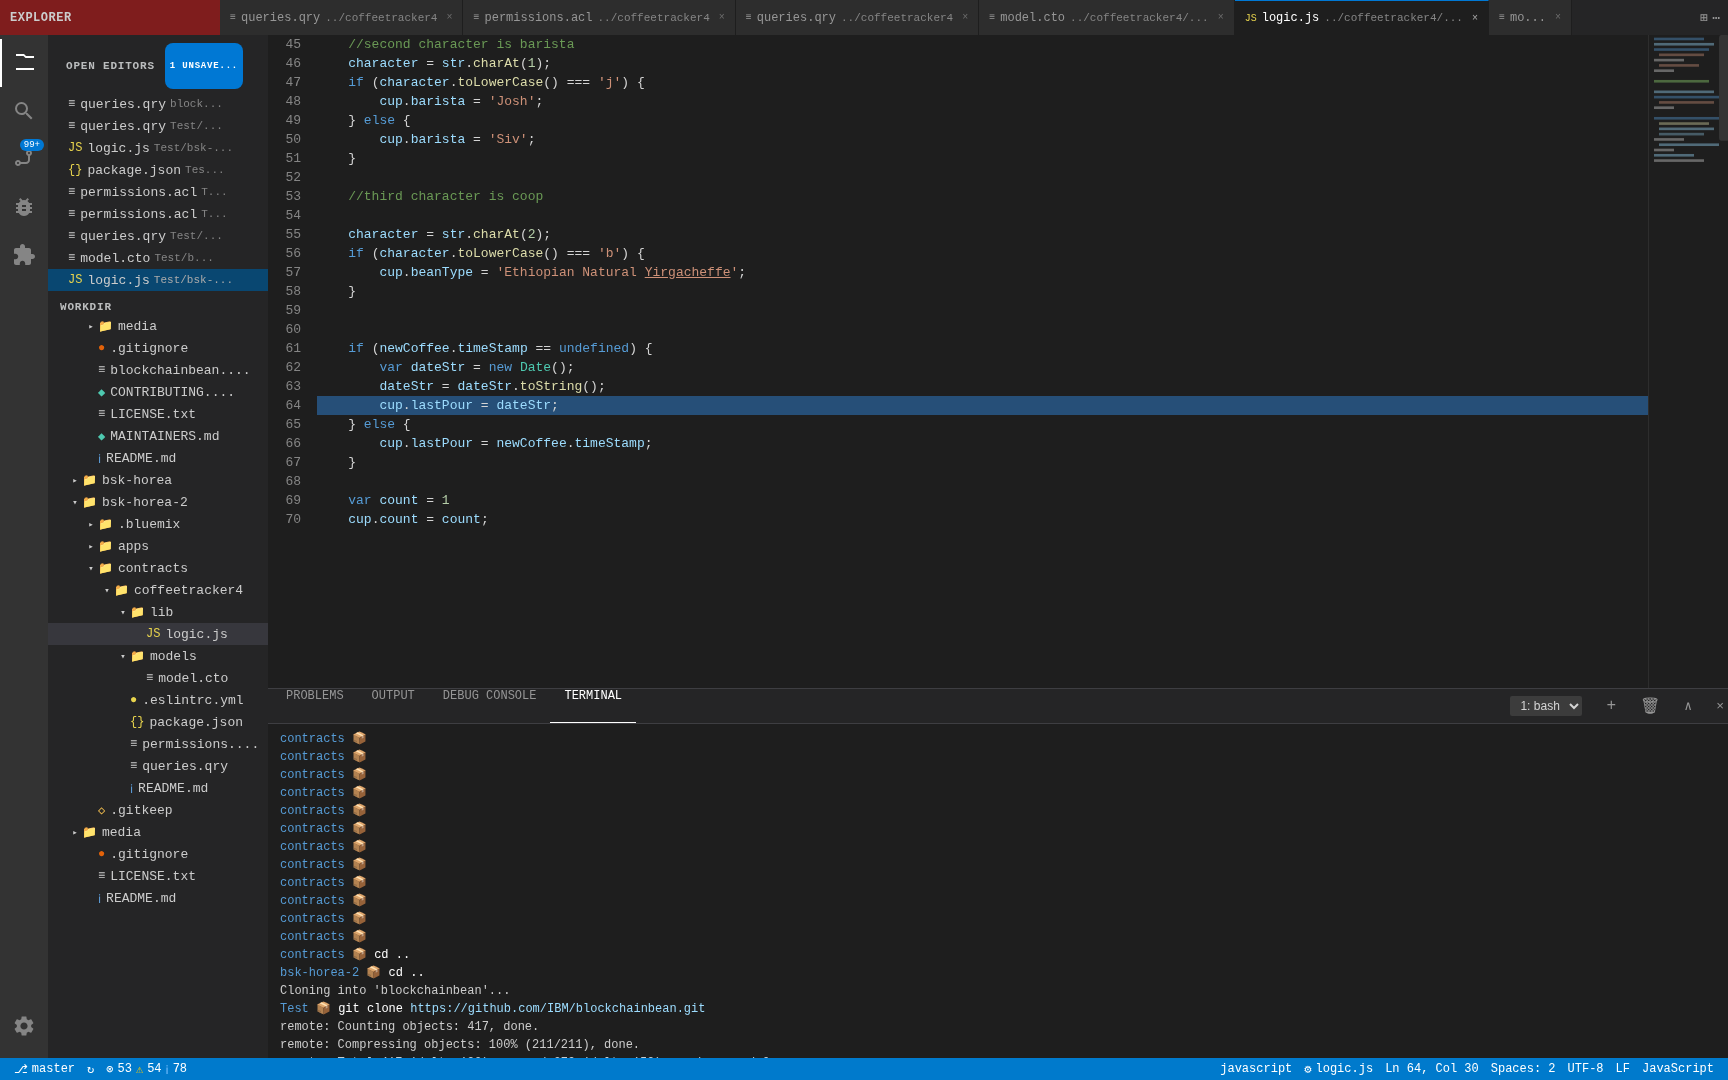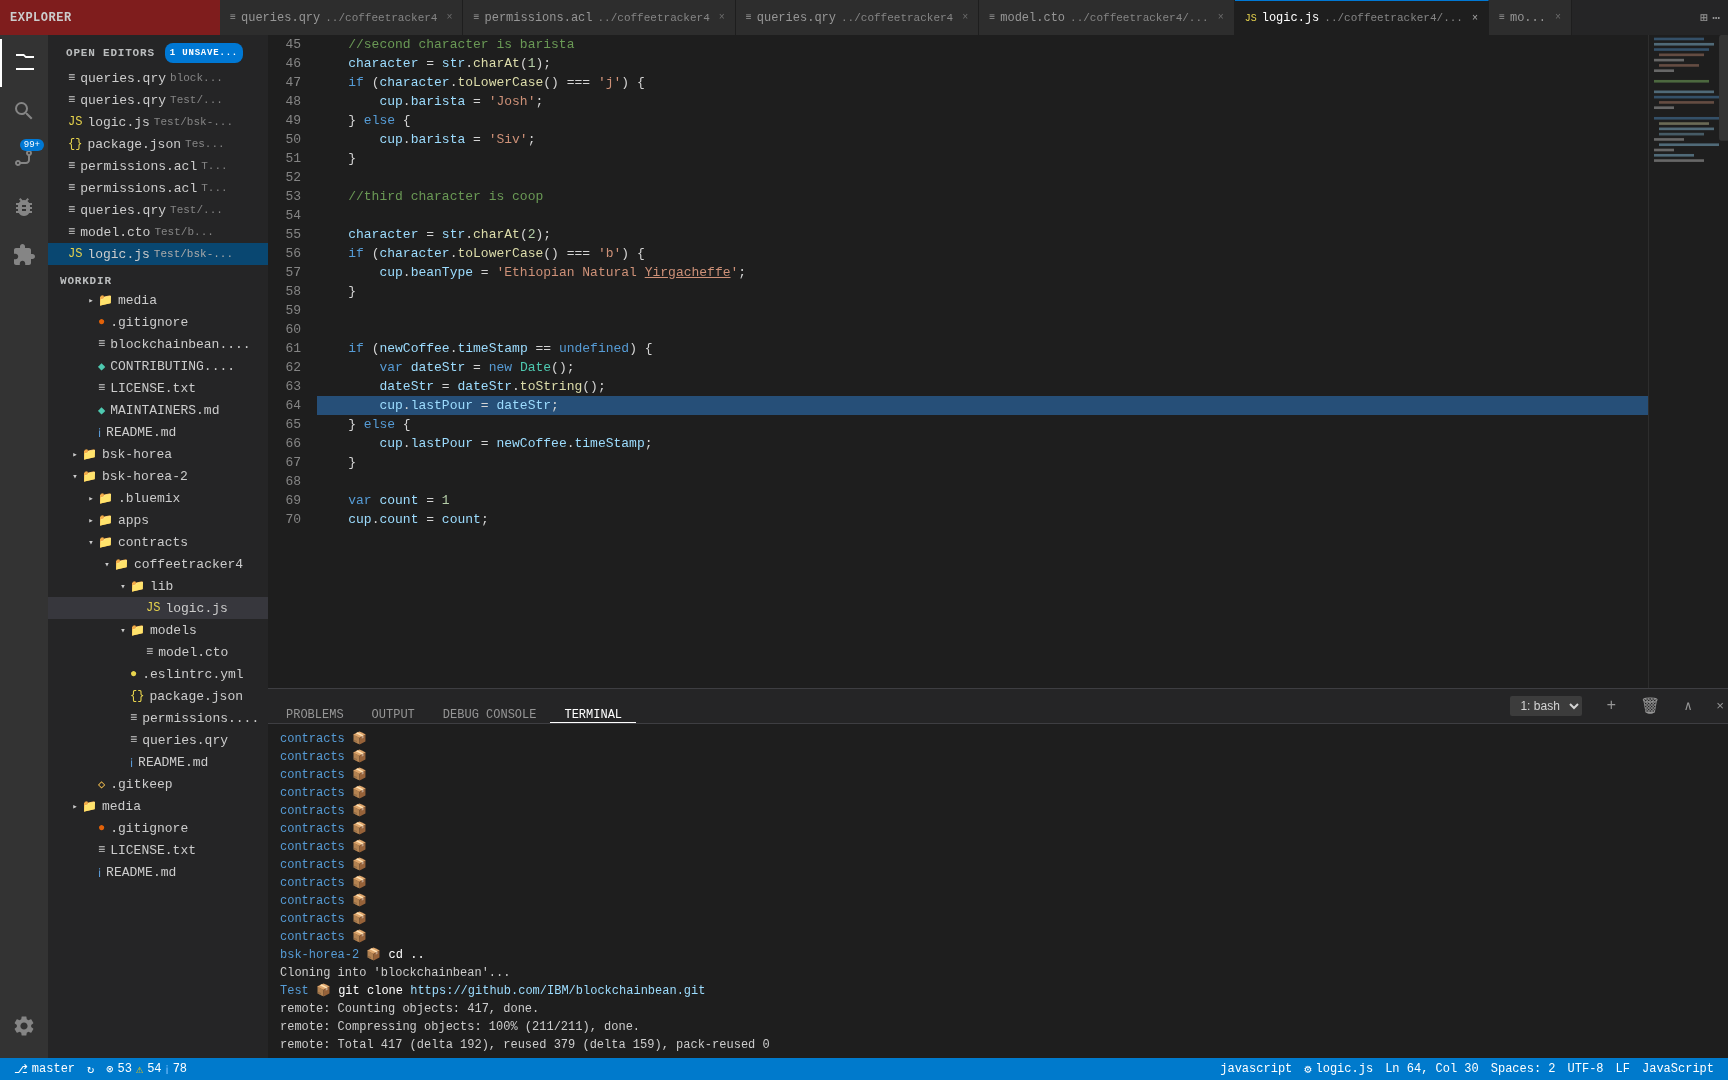--- a/index.html
+++ b/index.html
@@ -161,21 +161,21 @@
     .sidebar-header .chevron {
       font-size: 9px;
       margin-right: 2px;
     }
     .sidebar-header .unsaved-badge {
       margin-left: 6px;
       background: #0078d4;
       color: white;
       font-size: 9px;
       border-radius: 8px;
-      padding: 5px 5px;
+      padding: 18px 5px;
     }
     .file-item {
       display: flex;
       align-items: center;
       padding: 2px 0 2px 8px;
       cursor: pointer;
       color: #cccccc;
       font-size: 13px;
       white-space: nowrap;
       height: 22px;
@@ -295,21 +295,21 @@
       align-items: center;
       background: #252526;
       height: 35px;
       padding: 0 4px;
       border-bottom: 1px solid #3e3e42;
     }
     .terminal-tab {
       padding: 0 14px;
       height: 100%;
       display: flex;
-      align-items: flex-end;
+      align-items: flex-start;
       font-size: 12px;
       color: #969696;
       cursor: pointer;
       border-bottom: 1px solid transparent;
     }
     .terminal-tab.active {
       color: #ffffff;
       border-bottom: 1px solid #ffffff;
     }
     .terminal-tab-actions {
@@ -864,20 +864,21 @@
         <div class="terminal-line"><span class="term-dir">contracts</span> <span style="color:#e8b64c">📦</span></div>
         <div class="terminal-line"><span class="term-dir">contracts</span> <span style="color:#e8b64c">📦</span></div>
         <div class="terminal-line"><span class="term-dir">contracts</span> <span style="color:#e8b64c">📦</span></div>
         <div class="terminal-line"><span class="term-dir">contracts</span> <span style="color:#e8b64c">📦</span></div>
         <div class="terminal-line"><span class="term-dir">contracts</span> <span style="color:#e8b64c">📦</span></div>
         <div class="terminal-line"><span class="term-dir">contracts</span> <span style="color:#e8b64c">📦</span></div>
         <div class="terminal-line"><span class="term-dir">contracts</span> <span style="color:#e8b64c">📦</span></div>
         <div class="terminal-line"><span class="term-dir">contracts</span> <span style="color:#e8b64c">📦</span></div>
         <div class="terminal-line"><span class="term-dir">contracts</span> <span style="color:#e8b64c">📦</span></div>
         <div class="terminal-line"><span class="term-dir">contracts</span> <span style="color:#e8b64c">📦</span></div>
+        <div class="terminal-line"><span class="term-dir">contracts</span> <span style="color:#e8b64c">📦</span> <span class="term-cmd">cd ..</span></div>
         <div class="terminal-line"><span class="term-dir">bsk-horea-2</span> <span style="color:#e8b64c">📦</span> <span class="term-cmd">cd ..</span></div>
         <div class="terminal-line">Cloning into 'blockchainbean'...</div>
         <div class="terminal-line"><span class="term-dir">Test</span> <span style="color:#e8b64c">📦</span> <span class="term-cmd">git clone <span class="term-url">https://github.com/IBM/blockchainbean.git</span></span></div>
         <div class="terminal-line">remote: Counting objects: 417, done.</div>
         <div class="terminal-line">remote: Compressing objects: 100% (211/211), done.</div>
         <div class="terminal-line">remote: Total 417 (delta 192), reused 379 (delta 159), pack-reused 0</div>
 
       </div>
     </div>
   </div>

